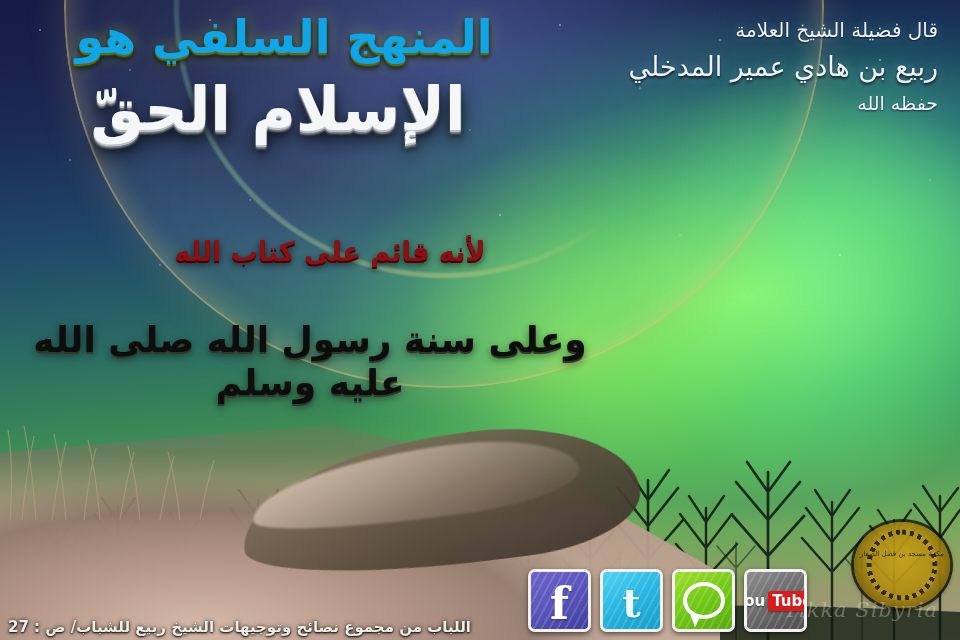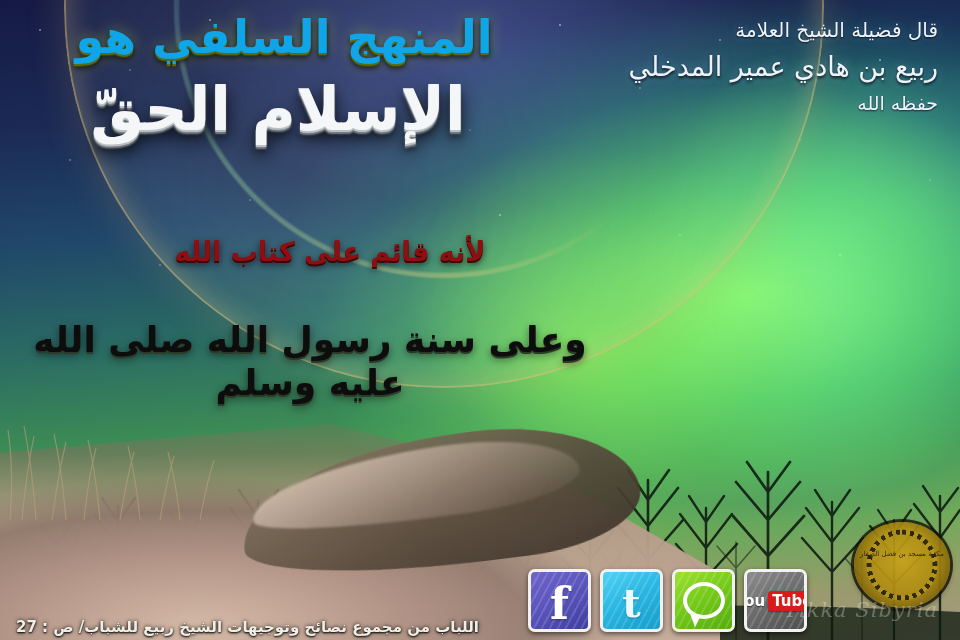--- a/index.html
+++ b/index.html
@@ -170,21 +170,21 @@
   }
   .line-red-2{
     position:absolute;left:20px;top:398px;width:580px;text-align:center;
     font-size:54px;font-weight:700;line-height:1.15;
     color:#8e1518;
     text-shadow:0 2px 0 #410609, 0 4px 10px rgba(0,0,0,.7);
   }
 
   
   .source{
-    position:absolute;left:16px;bottom:4px;
+    position:absolute;left:8px;bottom:4px;
     font-size:15px;font-weight:700;color:#f0efe6;
     text-shadow:0 1px 2px rgba(0,0,0,.95),0 0 4px rgba(0,0,0,.8);
     white-space:nowrap;letter-spacing:0;
   }
 
   
   .social{
     position:absolute;left:528px;bottom:8px;
     display:flex;gap:9px;align-items:flex-end;direction:ltr;
   }

